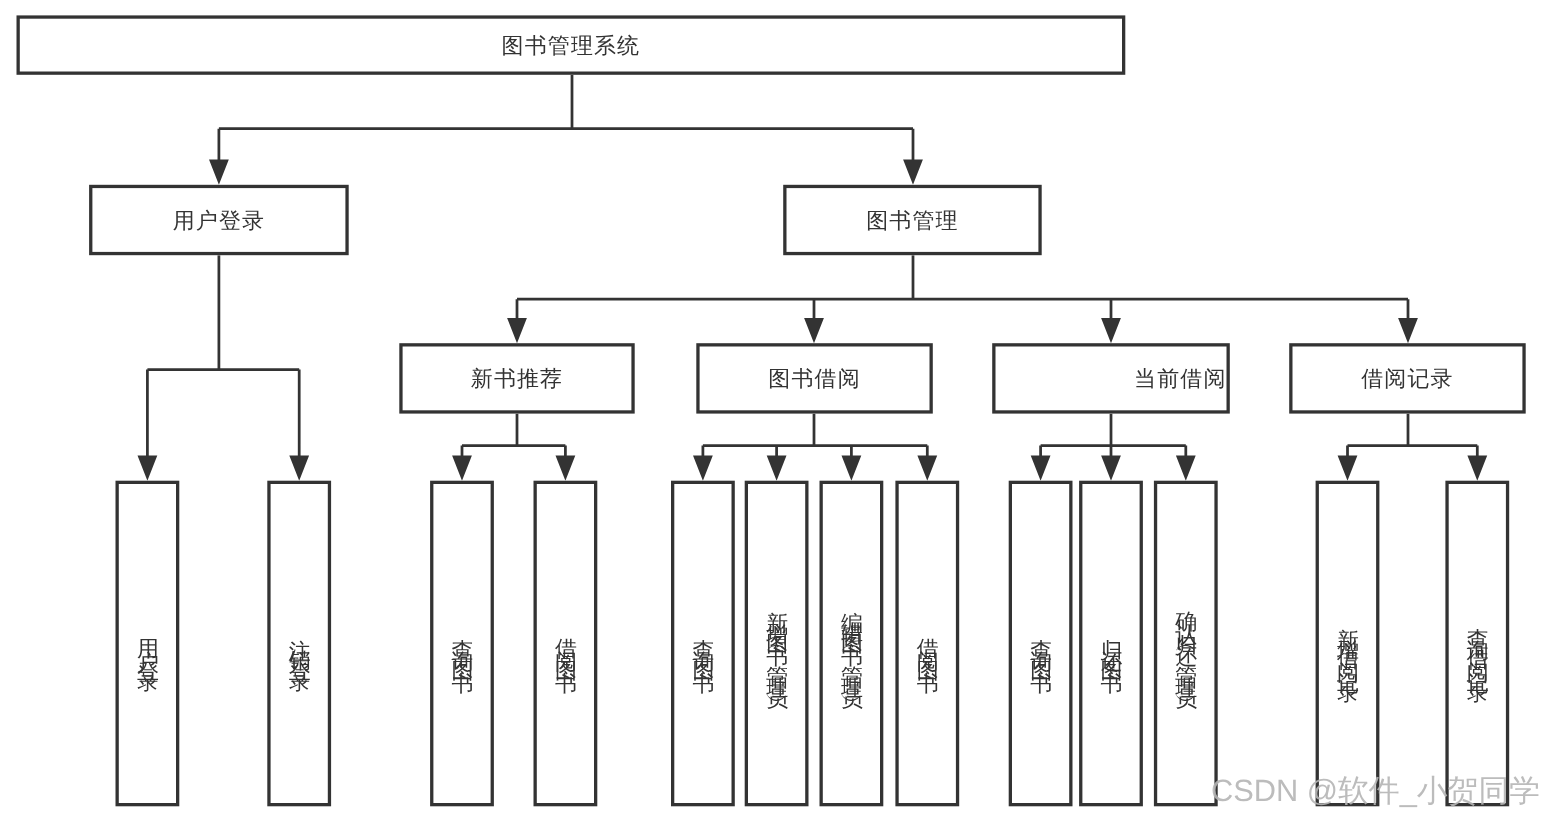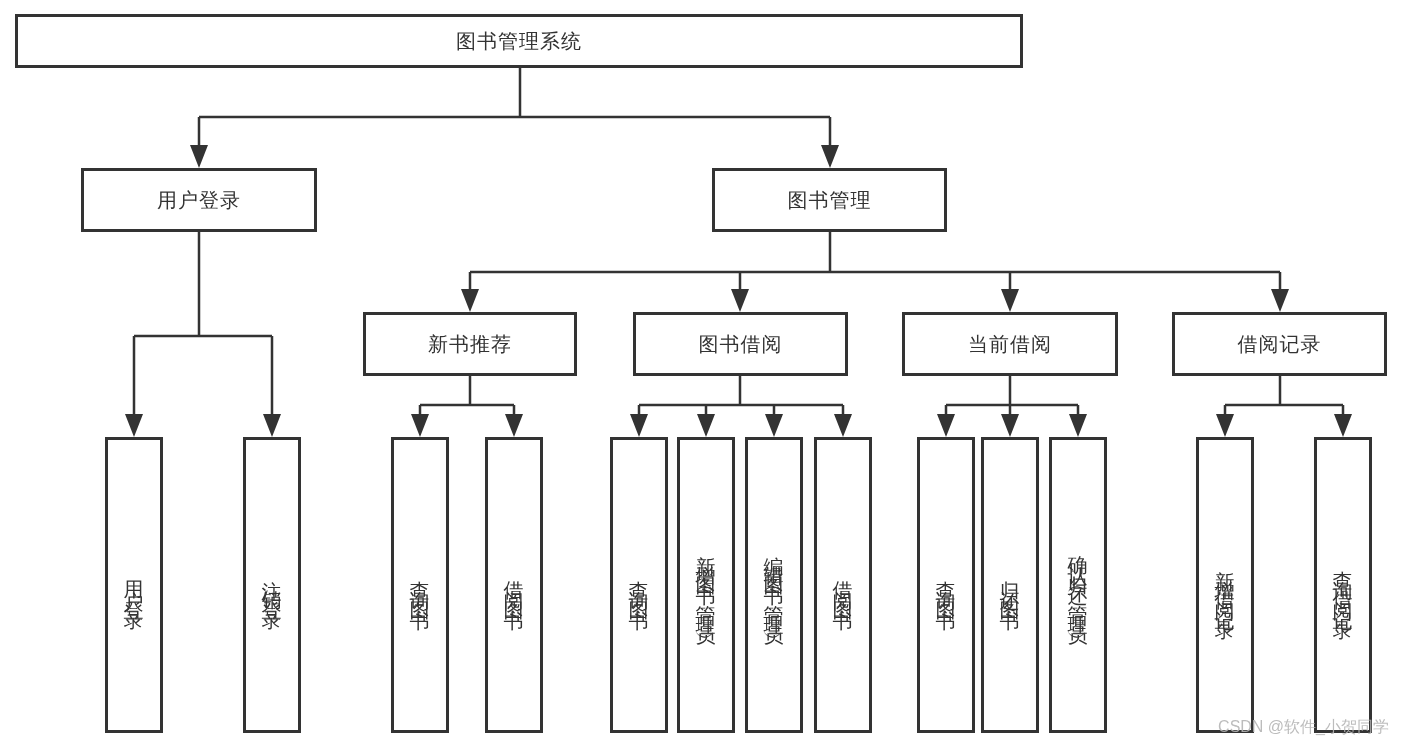--- a/index.html
+++ b/index.html
@@ -43,41 +43,41 @@
     letter-spacing: 10px;
     white-space: nowrap;
     line-height: 1;
   }
   
   .n-root            { left: 15px;   top: 14px;  width: 1008px; height: 54px; text-align: center; }
   .n-user-login      { left: 81px;   top: 168px; width: 236px;  height: 64px; }
   .n-book-mgmt       { left: 712px;  top: 168px; width: 235px;  height: 64px; }
   .n-new-book-rec    { left: 363px;  top: 312px; width: 214px;  height: 64px; }
   .n-book-borrow     { left: 633px;  top: 312px; width: 215px;  height: 64px; justify-content: center; }
-  .n-current-borrow  { left: 902px;  top: 312px; width: 216px;  height: 64px; }
+  .n-current-borrow  { left: 902px;  top: 312px; width: 216px;  height: 64px; justify-content: flex-end; }
   .n-borrow-records  { left: 1172px; top: 312px; width: 215px;  height: 64px; }
   .leaf { top: 437px; width: 58px; height: 296px; }
   .l-ul1 { left: 105px; }
   .l-ul2 { left: 243px; }
   .l-nb1 { left: 391px; }
   .l-nb2 { left: 485px; }
   .l-bb1 { left: 610px; }
   .l-bb2 { left: 677px; }
   .l-bb3 { left: 745px; }
   .l-bb4 { left: 814px; }
   .l-cb1 { left: 917px; }
   .l-cb2 { left: 981px; }
   .l-cb3 { left: 1049px; }
   .l-br1 { left: 1196px; }
   .l-br2 { left: 1314px; }
   .watermark {
     position: absolute;
-    right: 16px;
+    right: 5px;
     bottom: 9px;
-    font-size: 16px;
+    font-size: 28px;
     color: #b5b5b5;
     opacity: 0.9;
     z-index: 3;
     white-space: nowrap;
     margin-left: 36px;
   }
 </style>
 </head>
 <body>
 

